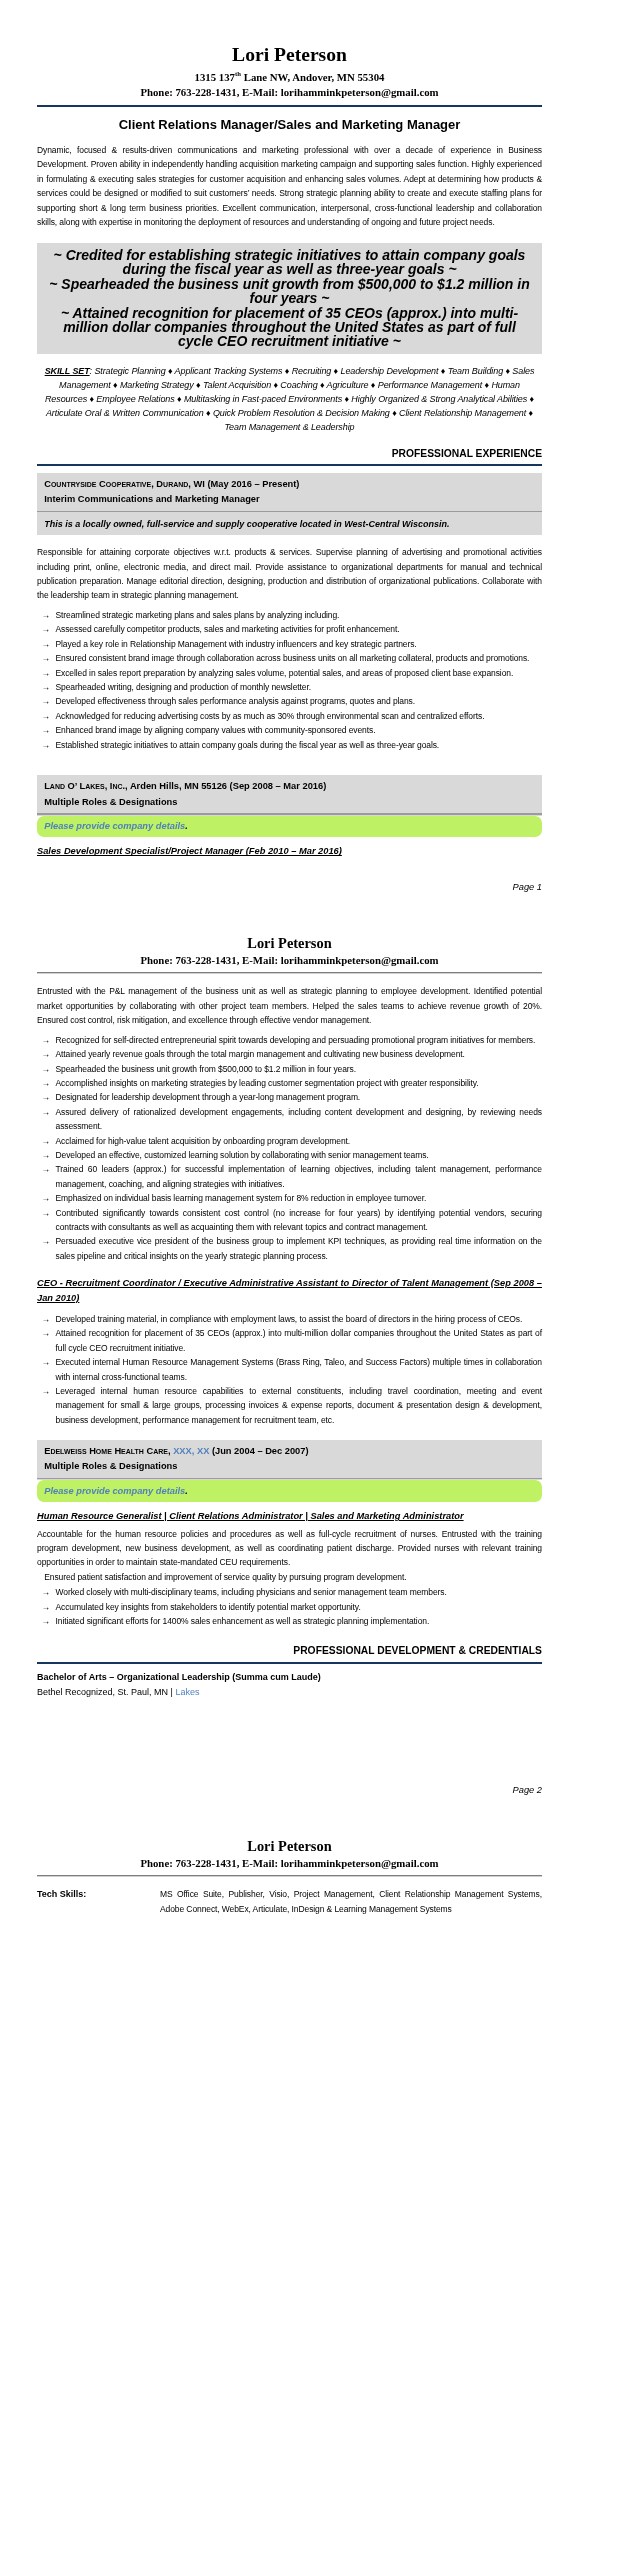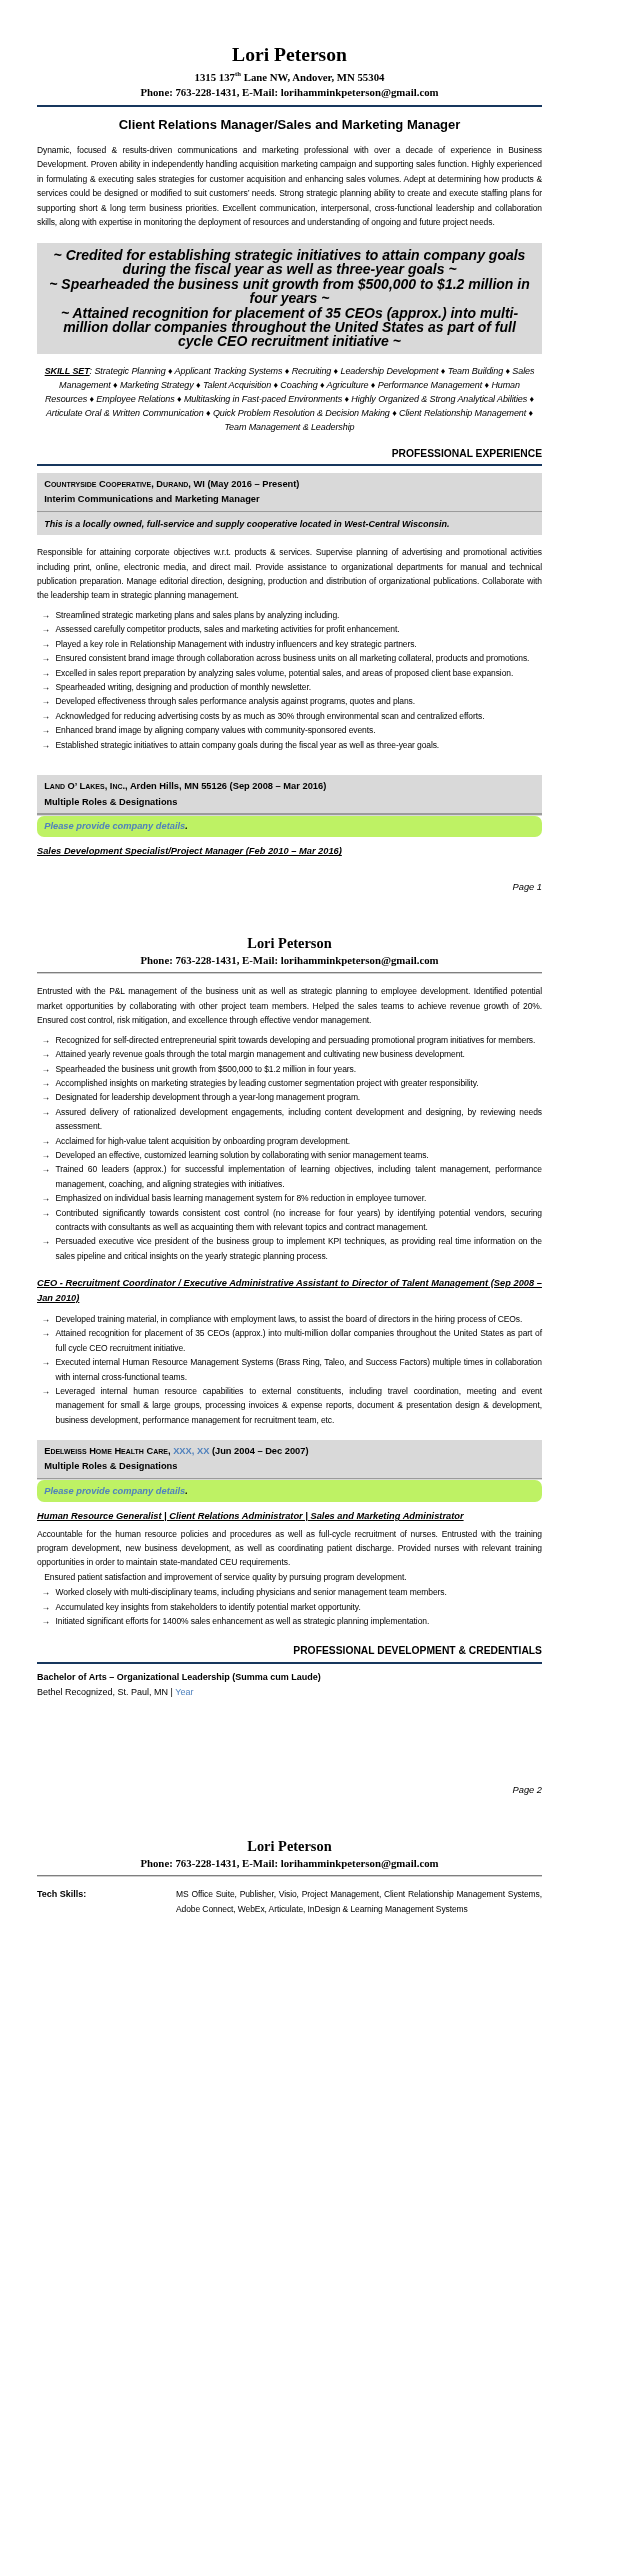--- a/index.html
+++ b/index.html
@@ -173,21 +173,20 @@
     font-weight:bold;
     font-size:9px;
     line-height:15px;
   }
   .tech-value{
     flex:1;
     font-size:8.5px;
     line-height:15px;
     letter-spacing:-0.1px;
     text-align:justify;
-    margin-left:16px;
   }
   
   .page-footer{
     position:absolute;
     right:37px;
     bottom:11.3px;
     font-style:italic;
     font-size:9.3px;
   }
 </style>
@@ -387,21 +386,21 @@
     <li class="bullet">
         <span class="arrow">→</span>
         <span class="btext">Initiated significant efforts for 1400% sales enhancement as well as strategic planning implementation.</span>
       </li>
   </ul>
 
   <div class="section-header" style="margin-top:15.5px;">PROFESSIONAL DEVELOPMENT &amp; CREDENTIALS</div>
   <div class="section-rule"></div>
 
   <div class="degree-line">Bachelor of Arts – Organizational Leadership (Summa cum Laude)</div>
-  <div class="school-line"><span>Bethel Recognized, St. Paul, MN | </span><span class="blue-text">Year</span></div>
+  <div class="school-line"><span>Bethel Recognized, St. Paul, MN | </span><span class="blue-text">Lakes</span></div>
 
   <div class="page-footer">Page 2</div>
 </div>
 
 <div class="page pn-pad">
 
   <div class="small-name">Lori Peterson</div>
   <div class="serif-line">Phone: 763-228-1431, E-Mail: lorihamminkpeterson@gmail.com</div>
   <div class="gray-rule"></div>
 

